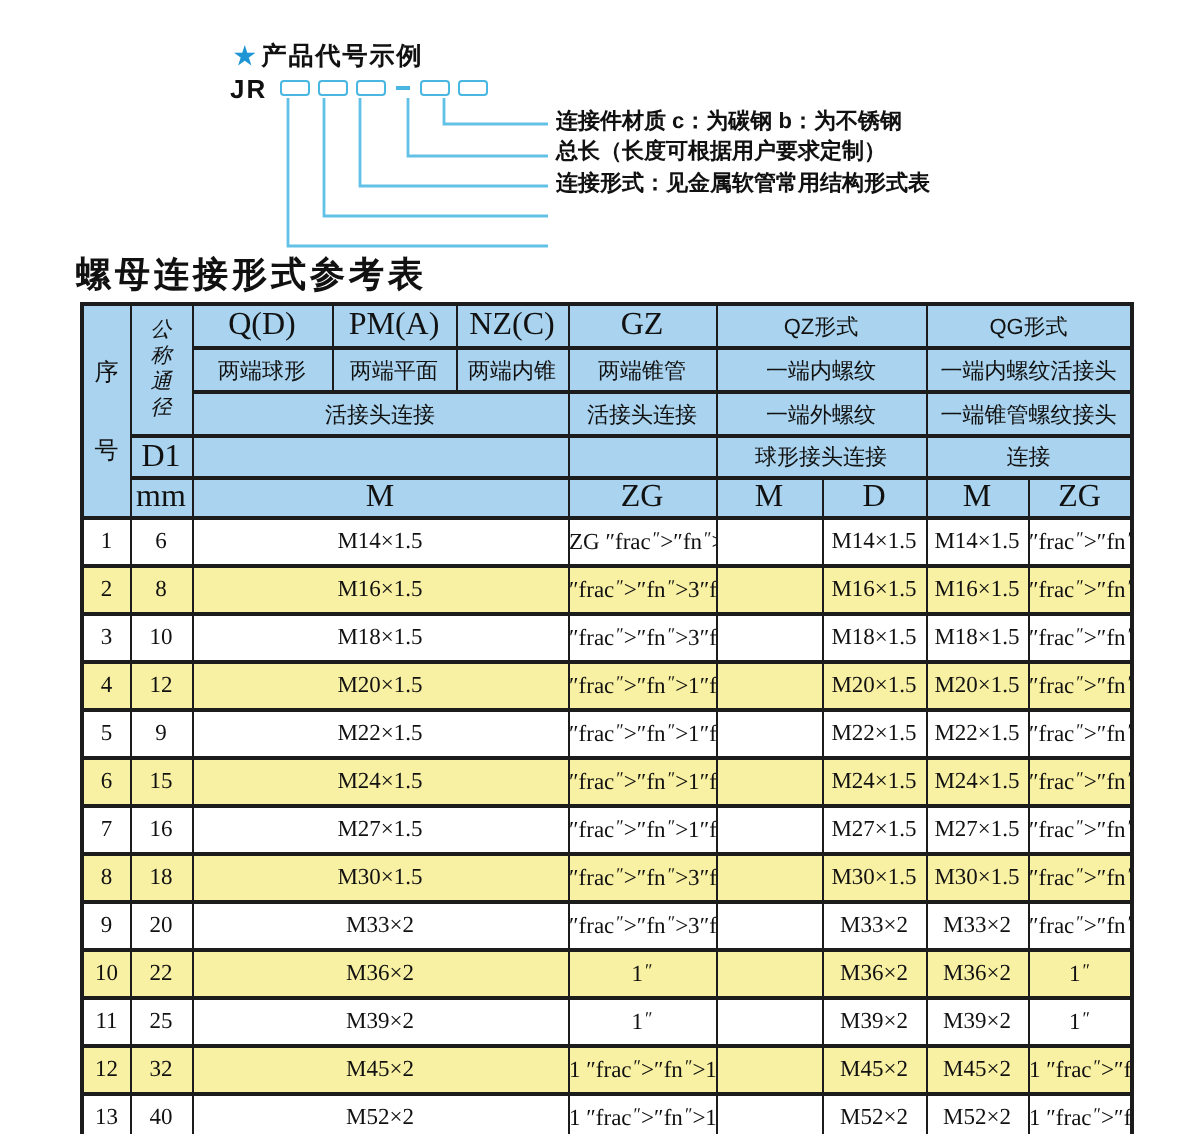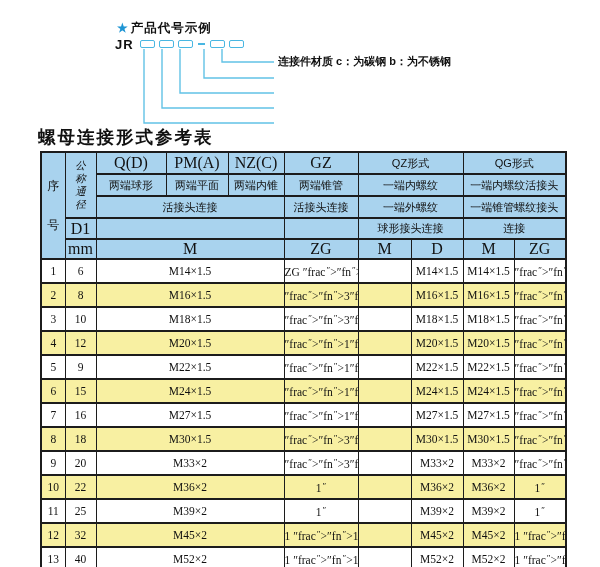--- a/index.html
+++ b/index.html
@@ -83,20 +83,22 @@
 <svg class="leader-svg" viewBox="0 0 146 82">
   <polyline points="92,0 92,13 144,13"></polyline>
   <polyline points="74,0 74,29 144,29"></polyline>
   <polyline points="50,0 50,44 144,44"></polyline>
   <polyline points="32,0 32,59 144,59"></polyline>
   <polyline points="14,0 14,74 144,74"></polyline>
 </svg>
 
 <div class="diagram-labels">
   <span>连接件材质  c：为碳钢  b：为不锈钢</span>
+  <span>总长（长度可根据用户要求定制）</span>
+  <span>连接形式：见金属软管常用结构形式表</span>
 </div>
 
 <div class="table-title">螺母连接形式参考表</div>
 
 <table class="nut-table">
   <colgroup>
     <col style="width:24px">
       <col style="width:31px">
     <col style="width:70px">
       <col style="width:62px">

